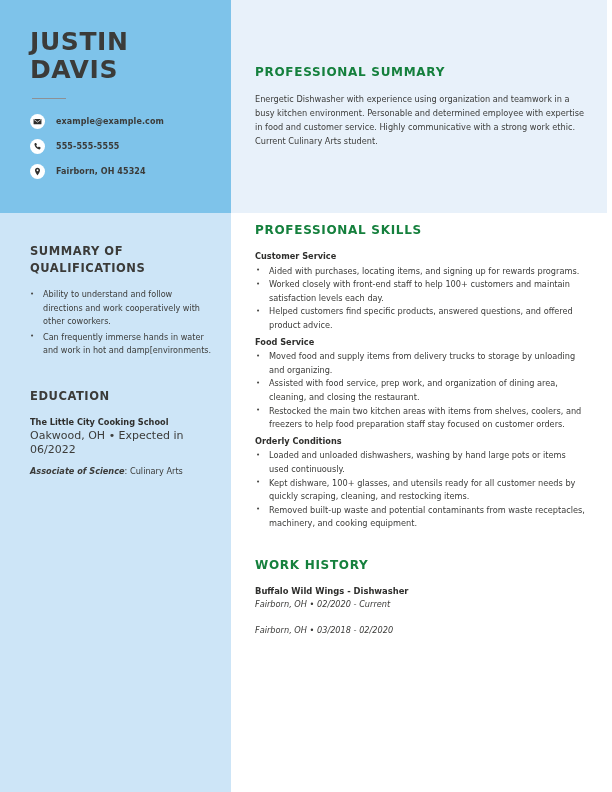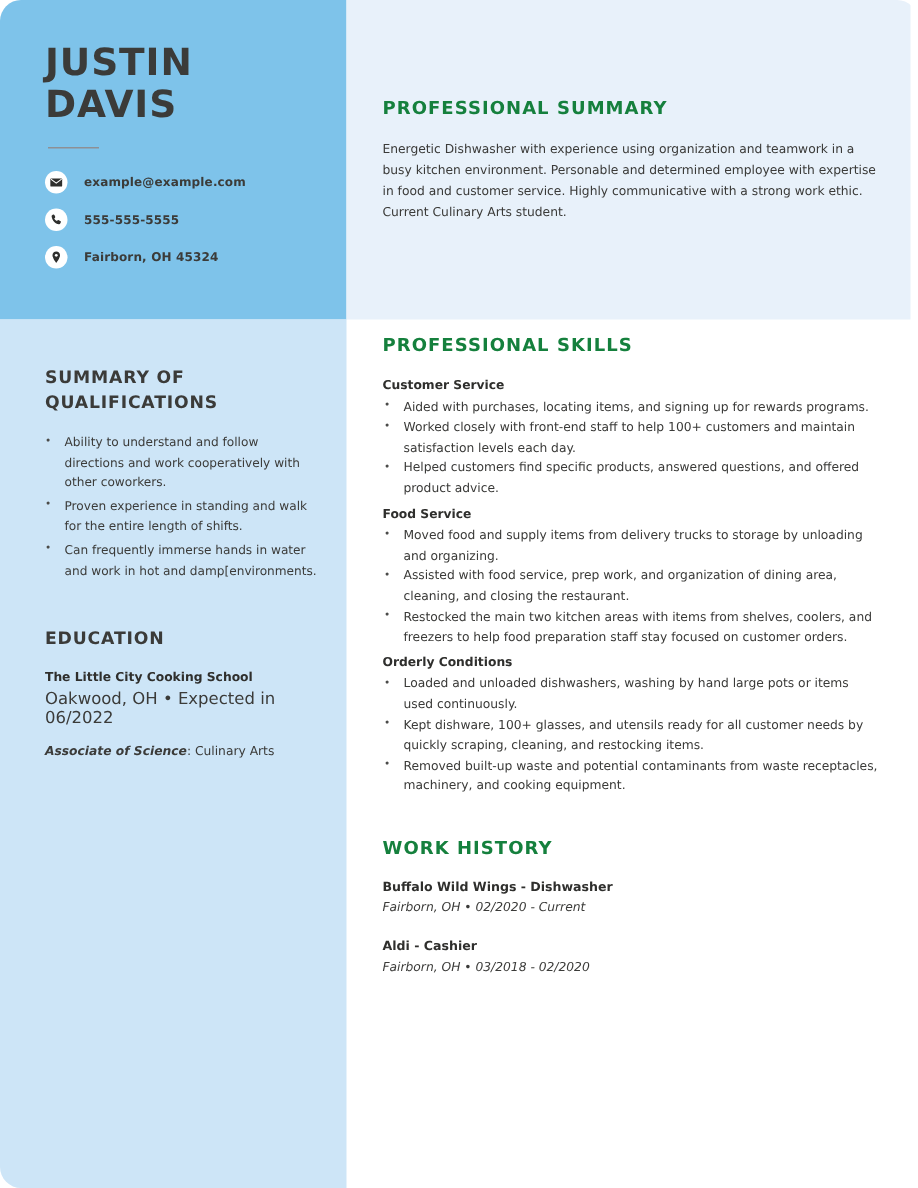--- a/index.html
+++ b/index.html
@@ -10,21 +10,20 @@
   body {
     font-family: "DejaVu Sans", sans-serif;
     -webkit-font-smoothing: antialiased;
   }
   .page {
     position: relative;
     width: 612px;
     height: 792px;
     background: #ffffff;
     overflow: hidden;
-    border-radius: 14px;
   }
 
   
   .band-header-right {
     position: absolute;
     left: 231px;
     top: 0;
     width: 376px;
     height: 213px;
     background: #e8f1fa;
@@ -274,21 +273,20 @@
       </li>
     </ul>
   </div>
 
   <div class="sidebar-body">
 
     <div>
       <div class="side-heading">SUMMARY OF QUALIFICATIONS</div>
       <ul class="side-list">
         <li>Ability to understand and follow directions and work cooperatively with other coworkers.</li>
-        <li>Proven experience in standing and walk for the entire length of shifts.</li>
         <li>Can frequently immerse hands in water and work in hot and damp[environments.</li>
       </ul>
     </div>
 
     <div class="edu-block">
       <div class="side-heading">EDUCATION</div>
       <div class="edu-entry">
         <div class="edu-school">The Little City Cooking School</div>
         <div class="edu-meta">Oakwood, OH  •  Expected in 06/2022</div>
         <div class="edu-degree" style="margin-top:9px;">
@@ -339,20 +337,19 @@
 
     <div class="main-section" style="margin-top:26px;">
       <div class="main-heading">WORK HISTORY</div>
 
       <div class="job">
         <div class="job-title">Buffalo Wild Wings - Dishwasher</div>
         <div class="job-meta">Fairborn, OH  •  02/2020 - Current</div>
       </div>
 
       <div class="job">
-        <div class="job-title">Aldi - Cashier</div>
         <div class="job-meta">Fairborn, OH  •  03/2018 - 02/2020</div>
       </div>
     </div>
 
   </div>
 
 </div>
 
 </body></html>

